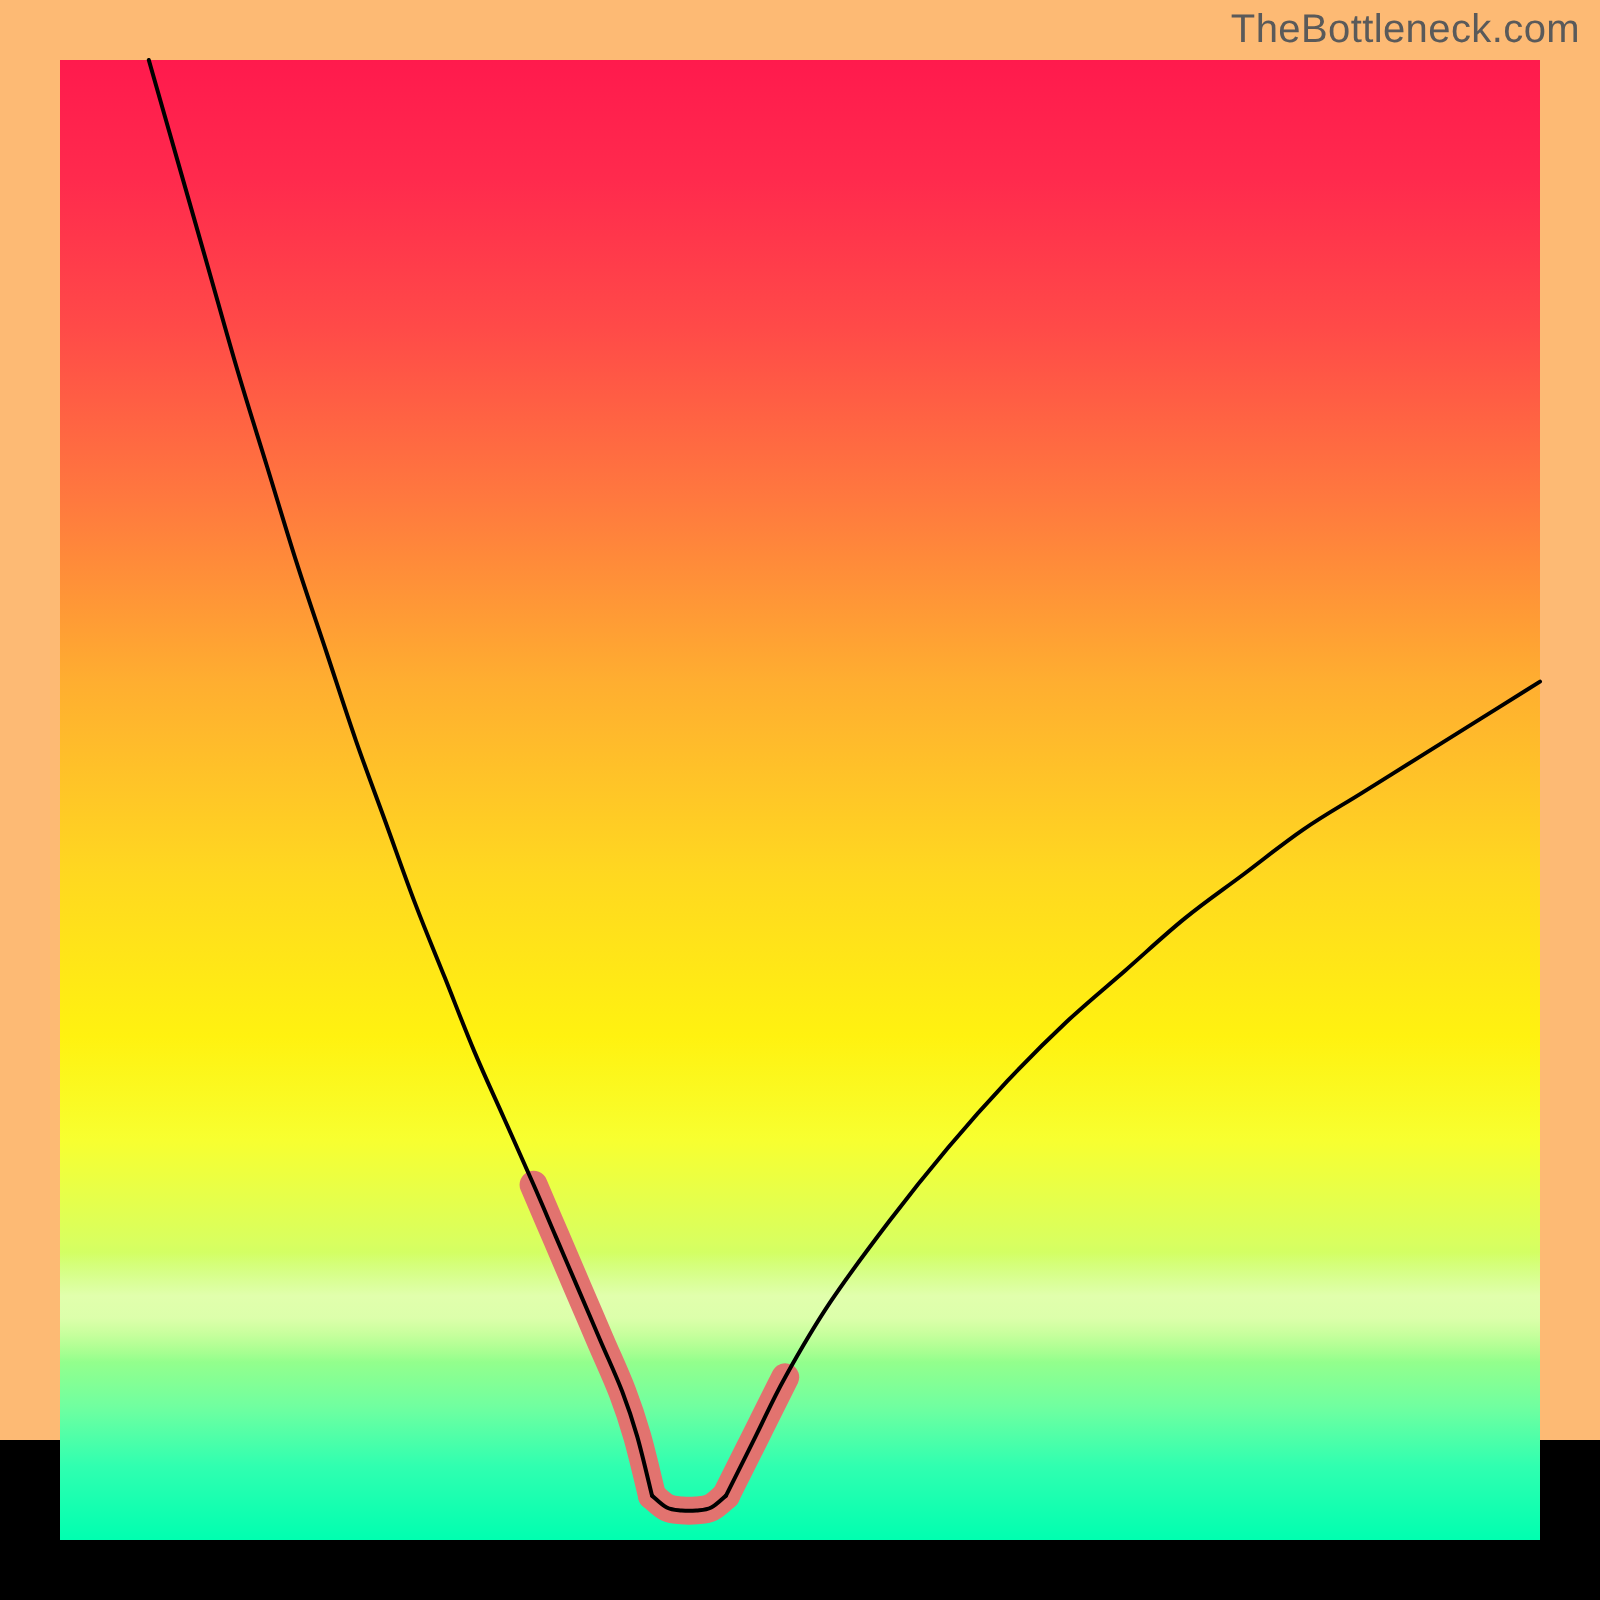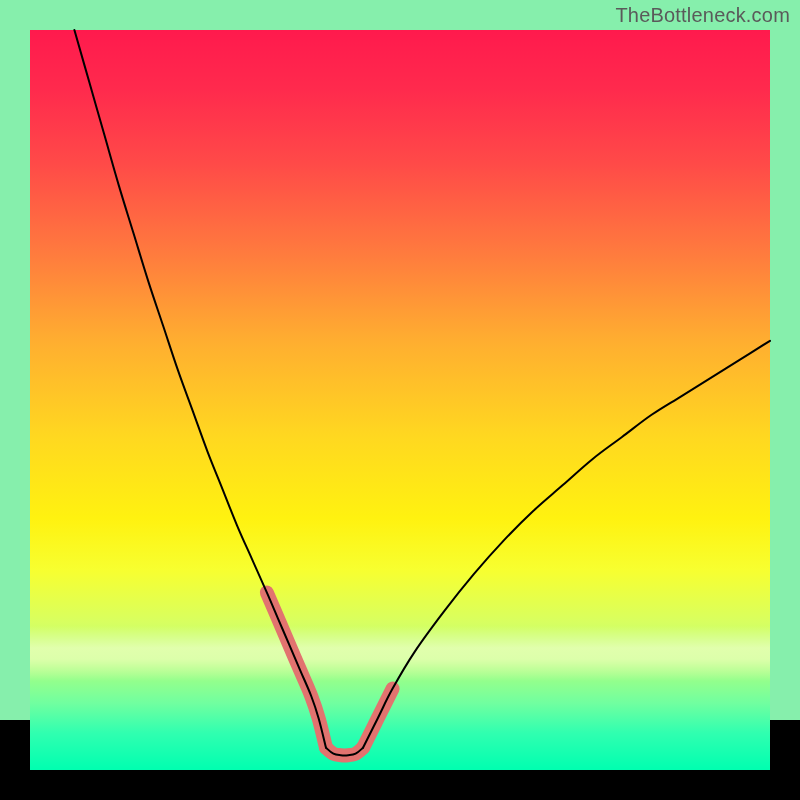--- a/index.html
+++ b/index.html
@@ -1,21 +1,21 @@
 <!DOCTYPE html>
 <html><head>
 <meta charset="utf-8">
 <style>
   * { margin: 0; padding: 0; box-sizing: border-box; }
   html, body { width: 800px; height: 800px; overflow: hidden; background: #000; }
   .stage {
     position: relative;
     width: 800px;
     height: 720px;
-    background: #86efac;
+    background: #fdba74;
   }
   .plot-bg {
     position: absolute;
     left: 30px;
     top: 30px;
     width: 740px;
     height: 740px;
   }
   .gradient-fill {
     position: absolute;

